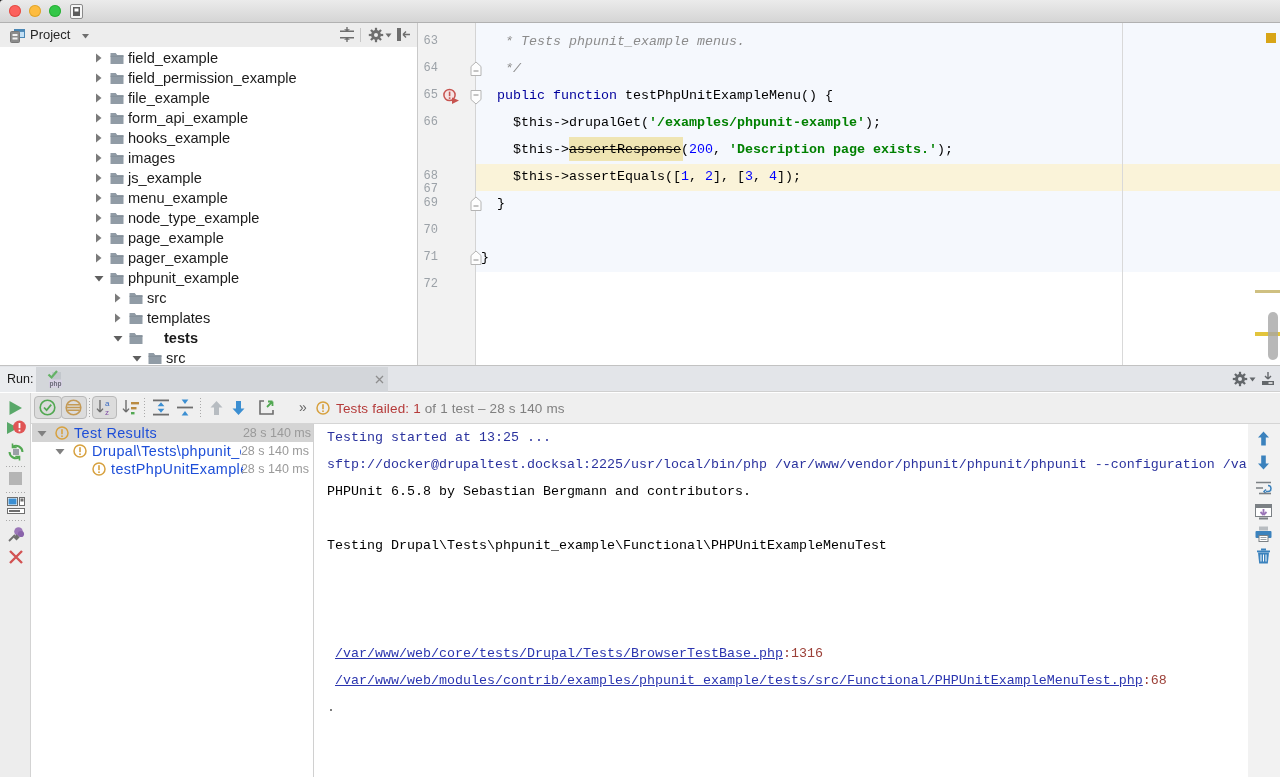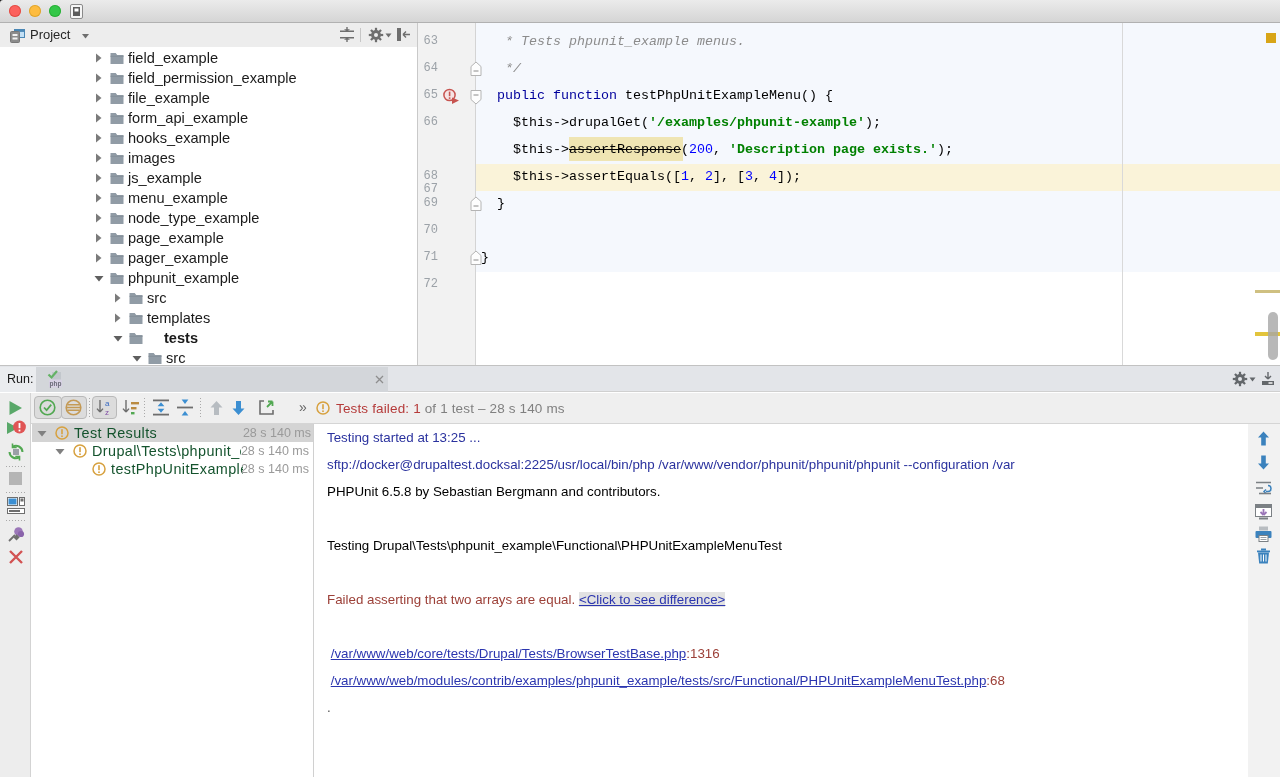--- a/index.html
+++ b/index.html
@@ -52,25 +52,25 @@
   background-image:linear-gradient(#aaa 1px, transparent 1px); background-size:1px 3px; }
 #failtext { position:absolute; left:336px; top:2px; height:27px; line-height:27px;
   font-size:13.5px; letter-spacing:0.15px; color:#b53a39; white-space:pre; }
 #leftstrip { position:absolute; left:0; top:28px; width:31px; height:384px;
   background:#ededed; border-right:1px solid #d3d3d3; }
 .ssep { position:absolute; left:6px; width:19px; height:1px;
   background-image:linear-gradient(to right,#a9a9a9 1px, transparent 1px); background-size:3px 1px; }
 #testtree { position:absolute; left:32px; top:59px; width:282px; height:353px; background:#fff; }
 #treediv { position:absolute; left:313px; top:59px; width:1px; height:353px; background:#d0d0d0; }
 .ttrow { position:absolute; left:0; height:18px; width:280px; }
-.ttrow .lab { position:absolute; top:0; height:18px; line-height:18px; font-size:14.4px; letter-spacing:0.4px; color:#14532d; white-space:nowrap; }
+.ttrow .lab { position:absolute; top:0; height:18px; line-height:18px; font-size:14.4px; letter-spacing:0.4px; color:#1d4ed8; white-space:nowrap; }
 .ttrow .dur { position:absolute; right:3px; top:0; height:18px; line-height:18px; font-size:12.5px; color:#9a9a9a; }
 #console { position:absolute; left:314px; top:59px; width:934px; height:353px; background:#fff; overflow:hidden; }
 #constrip { position:absolute; left:1248px; top:59px; width:32px; height:353px; background:#f2f2f2; }
-.conline { position:absolute; left:13px; font-family:Liberation Sans, sans-serif;
+.conline { position:absolute; left:13px; font-family:Liberation Mono, monospace;
   font-size:13.33px; line-height:27px; height:27px; white-space:pre; }
 .sys { color:#2a329e; }
 .err { color:#9c4038; }
 .lnk { color:#2b35af; text-decoration:underline; }
 .ico { position:absolute; }
 </style>
 </head>
 <body>
 <div id="app">
 
@@ -518,21 +518,20 @@
         <span class="lab" style="left:79px;width:132px;overflow:hidden;">testPhpUnitExampleMe</span>
         <span class="dur">28 s 140 ms</span>
       </div>
     </div>
     <div id="treediv"></div>
     <div id="console">
       <div class="conline sys" style="top:0;">Testing started at 13:25 ...</div>
       <div class="conline sys" style="top:27px;">sftp://docker@drupaltest.docksal:2225/usr/local/bin/php /var/www/vendor/phpunit/phpunit/phpunit --configuration /var</div>
       <div class="conline" style="top:54px;">PHPUnit 6.5.8 by Sebastian Bergmann and contributors.</div>
       <div class="conline" style="top:108px;">Testing Drupal\Tests\phpunit_example\Functional\PHPUnitExampleMenuTest</div>
-      <div class="conline err" style="top:162px;">Failed asserting that two arrays are equal. <span class="lnk" style="background:#e2e2e2;">&lt;Click to see difference&gt;</span></div>
       <div class="conline" style="top:216px;"> <span class="lnk">/var/www/web/core/tests/Drupal/Tests/BrowserTestBase.php</span><span class="err">:1316</span></div>
       <div class="conline" style="top:243px;"> <span class="lnk">/var/www/web/modules/contrib/examples/phpunit_example/tests/src/Functional/PHPUnitExampleMenuTest.php</span><span class="err">:68</span></div>
       <div class="conline" style="top:270px;color:#555;">.</div>
     </div>
     <div id="constrip">
       <svg class="ico" style="left:8px;top:7px;" width="15" height="15" viewBox="0 0 15 15">
         <path d="M7.5,0.5 l5.5,6 h-3.2 v8 h-4.6 v-8 h-3.2 z" fill="#3b82bd"></path>
       </svg>
       <svg class="ico" style="left:8px;top:31px;" width="15" height="15" viewBox="0 0 15 15">
         <path d="M7.5,14.5 l5.5,-6 h-3.2 v-8 h-4.6 v8 h-3.2 z" fill="#3b82bd"></path>

